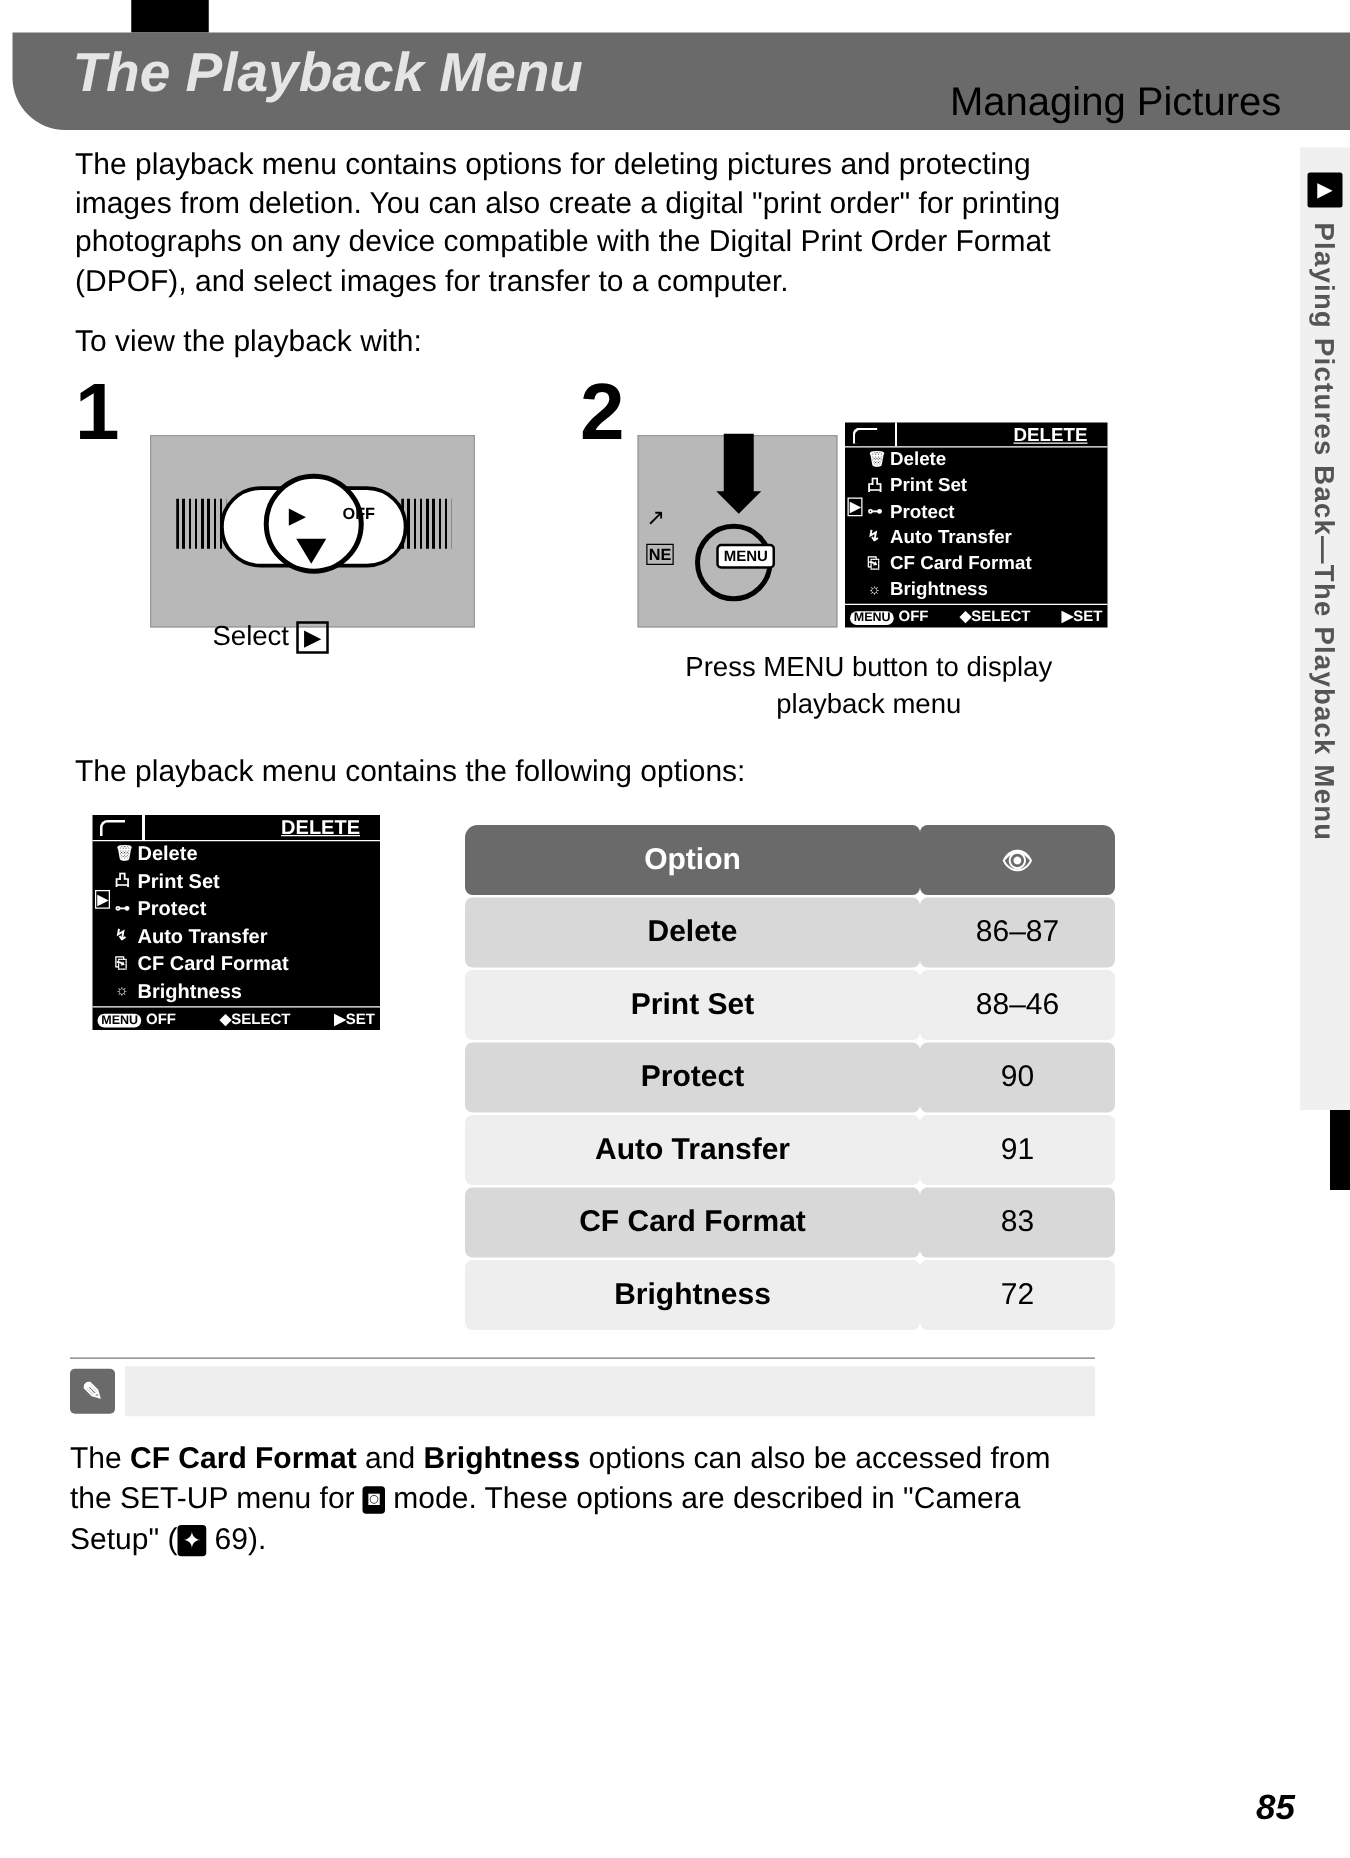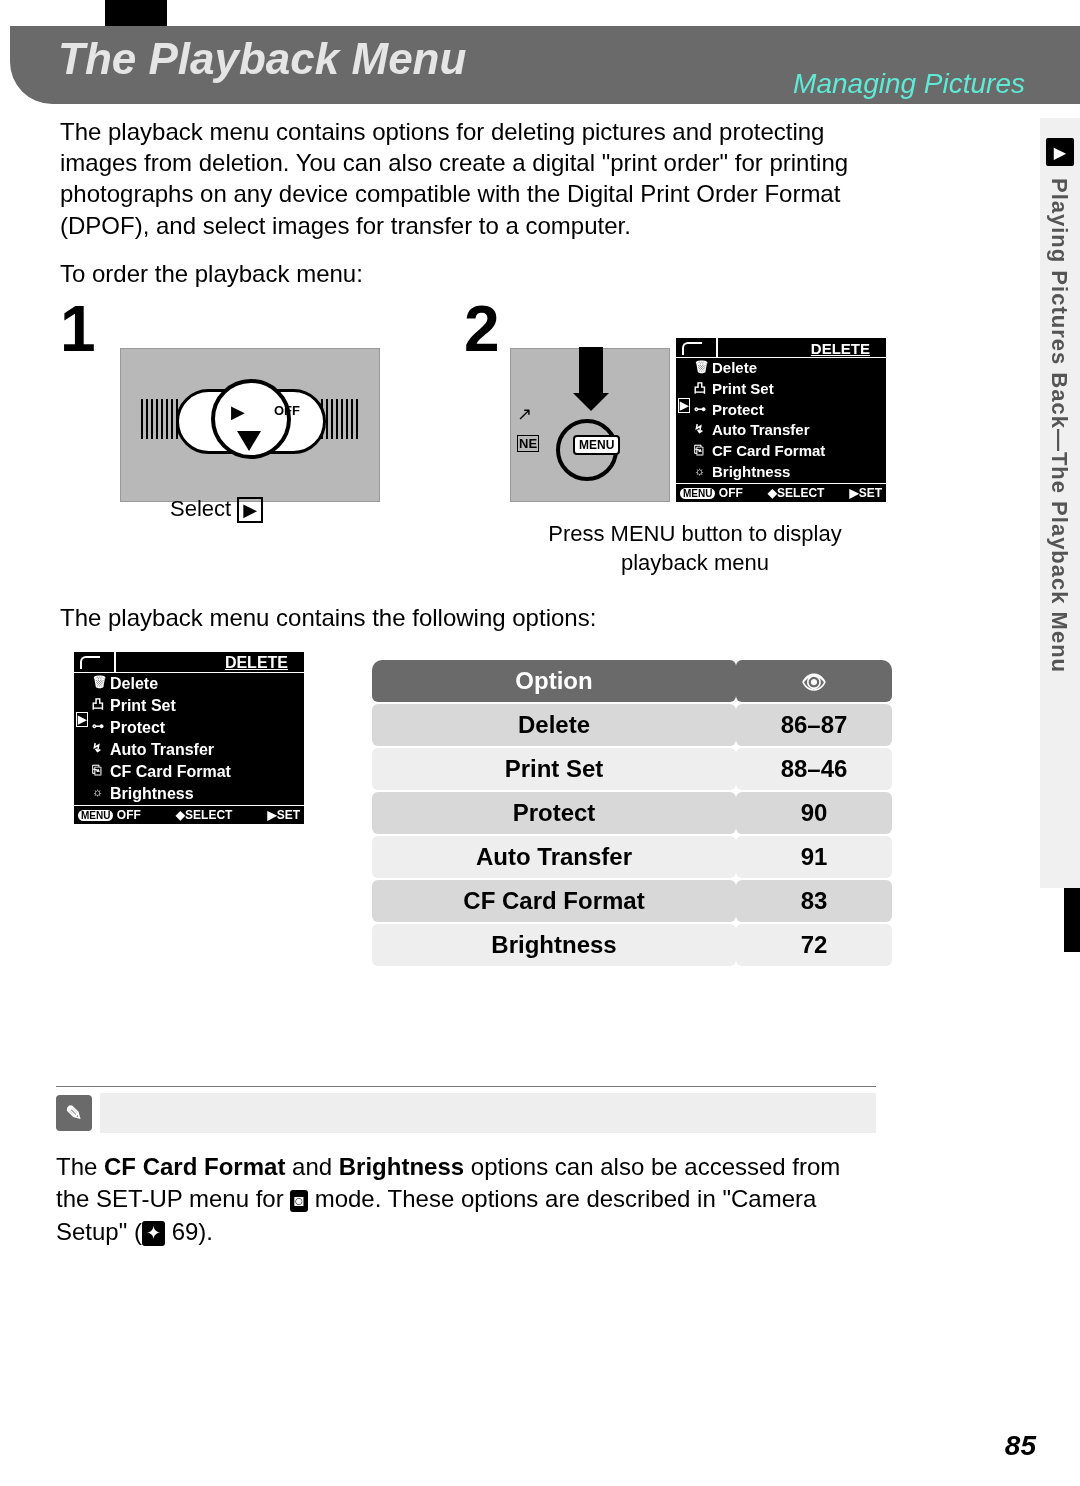--- a/index.html
+++ b/index.html
@@ -33,23 +33,22 @@
   position: absolute;
   left: 48px; top: 8px;
   color: #e5e5e5;
   font-size: 44px;
   font-weight: bold;
   font-style: italic;
 }
 .subtitle-text {
   position: absolute;
   right: 55px; bottom: 4px;
-  color: #5eead4;
-  font-size: 28px;
-  font-style: italic;
+  color: #000000;
+  font-size: 32px;
 }
 
 
 .intro {
   position: absolute;
   top: 116px; left: 60px;
   width: 840px;
   font-size: 24px;
   line-height: 1.3;
 }
@@ -196,34 +195,34 @@
   position: absolute; top: 604px; left: 60px; font-size: 24px;
 }
 
 
 .options-table {
   position: absolute;
   top: 658px; left: 372px;
   width: 520px;
   border-collapse: separate; border-spacing: 0 2px;
 }
-.options-table tr { height: 42px; }
+.options-table tr { height: 56px; }
 .options-table th, .options-table td {
   text-align: center; font-size: 24px;
   border-radius: 6px;
 }
 .options-table thead th {
   background: #6a6a6a; color: #fff; font-weight: bold;
 }
 .options-table thead th:first-child { border-top-left-radius:10px; }
 .options-table thead th:last-child { border-top-right-radius:10px; }
 .options-table tbody tr:nth-child(odd) td { background: #d8d8d8; }
 .options-table tbody tr:nth-child(even) td { background: #eeeeee; }
 .options-table td:first-child, .options-table th:first-child { width: 70%; font-weight:bold; }
-.options-table td:last-child { font-weight: bold; }
+.options-table td:last-child { font-weight: normal; }
 .options-table .page-icon {
   font-size: 20px;
 }
 
 
 .callout {
   position: absolute;
   top: 1086px; left: 56px; width: 820px;
   border-top: 1px solid #767676;
   padding-top: 6px;
@@ -279,21 +278,21 @@
 <body>
 
 <div class="top-tab"></div>
 
 <div class="title-bar">
   <div class="title-text">The Playback Menu</div>
   <div class="subtitle-text">Managing Pictures</div>
 </div>
 
 <div class="intro">The playback menu contains options for deleting pictures and protecting images from deletion.  You can also create a digital "print order" for printing photographs on any device compatible with the Digital Print Order Format (DPOF), and select images for transfer to a computer.</div>
-<div class="intro-2">To order the playback menu:</div>
+<div class="intro-2">To view the playback with:</div>
 
 <div class="step1-num">1</div>
 <div class="step2-num">2</div>
 
 <div class="camera-diagram d1">
   <div class="bars"></div>
   <div class="bars r"></div>
   <div class="dial-outer"></div>
   <div class="dial-hl"></div>
   <div class="play-icon">▶</div>

